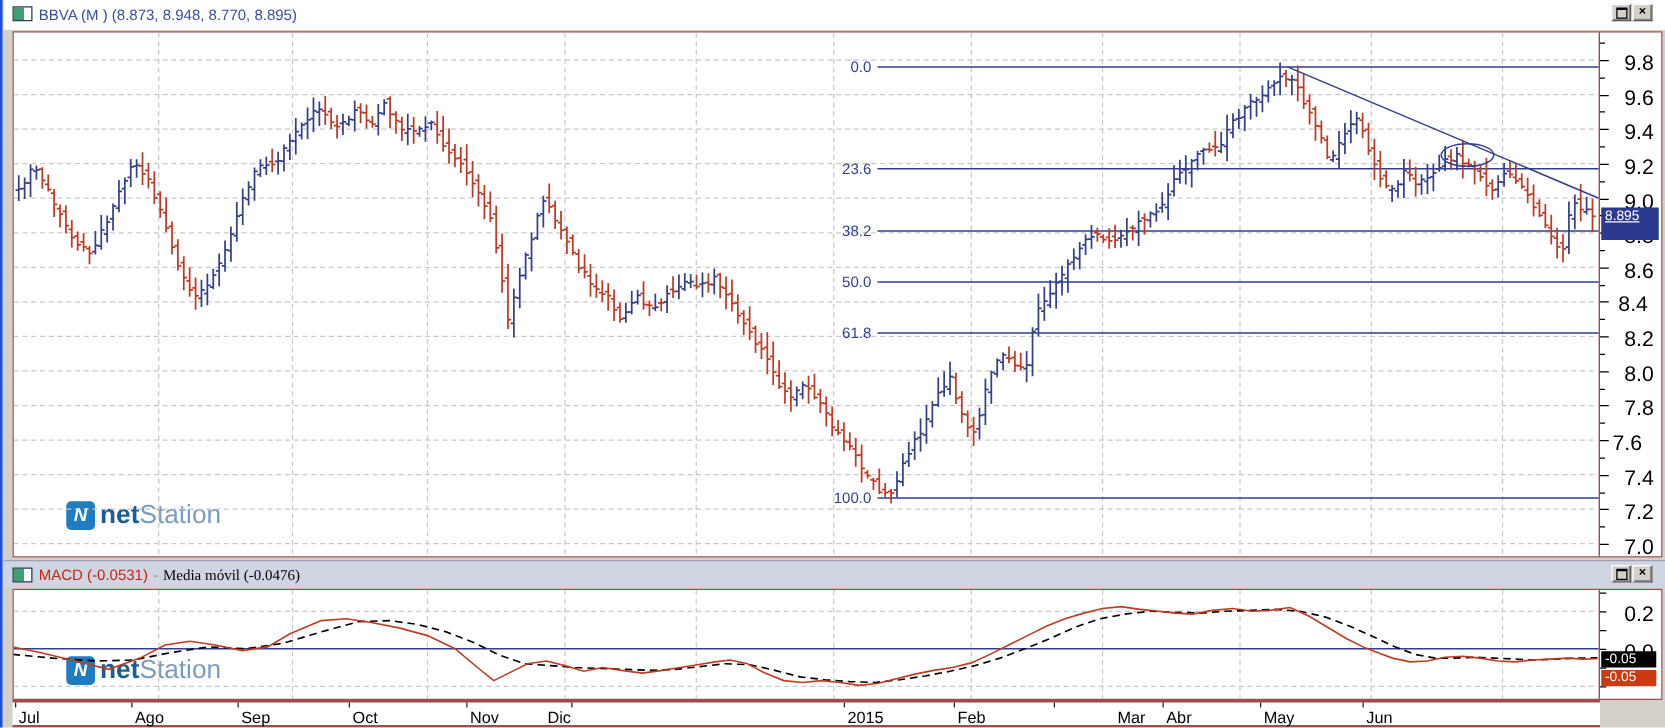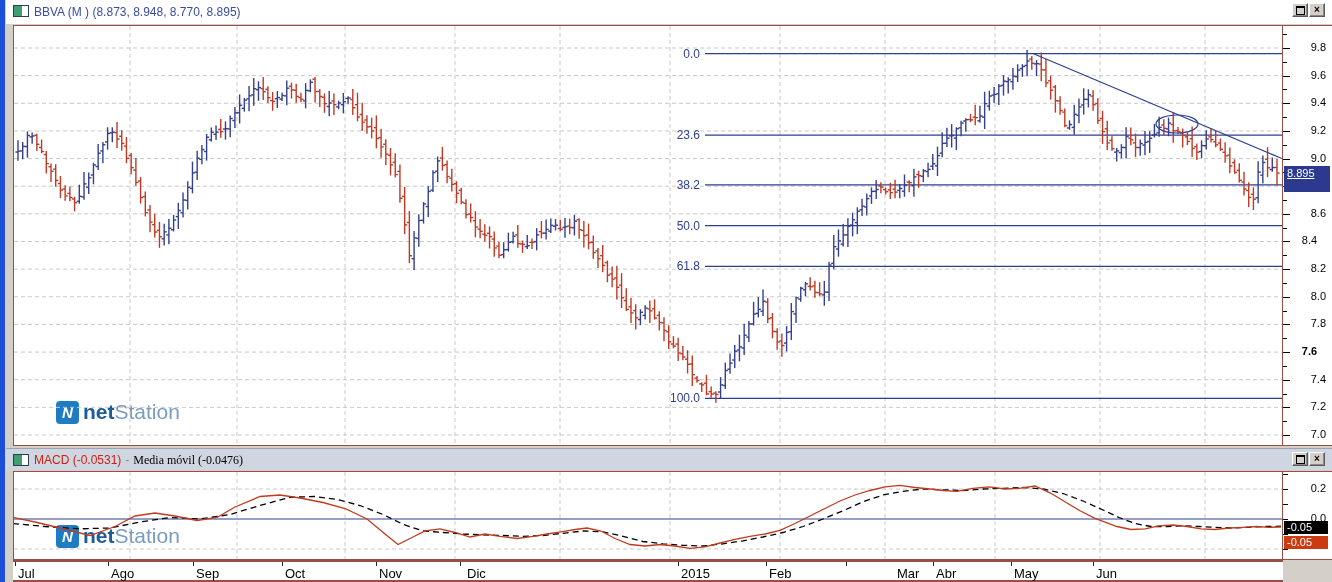--- a/index.html
+++ b/index.html
@@ -1,18 +1,18 @@
 <!DOCTYPE html>
 <html><head>
 <meta charset="utf-8">
 <style>
   html,body{margin:0;padding:0;}
   body{font-family:"Liberation Sans", sans-serif;}
   .window{position:relative;width:1332px;height:582px;background:#d4d0c8;overflow:hidden;
-          border-left:5px solid #1d4ed8;box-sizing:border-box;}
+          border-left:2px solid #1d4ed8;box-sizing:border-box;}
   .abs{position:absolute;}
   
   .p1-titlebar{left:1px;top:0;width:1331px;height:24px;background:#ffffff;}
   .chart-icon{left:7px;top:5px;width:16px;height:12px;border:1px solid #2c3e50;
               background:linear-gradient(to right,#3f9e72 0 58%,#ffffff 58%);box-sizing:border-box;}
   .p1-title{left:28px;top:5px;font-size:12px;color:#3b4da0;white-space:nowrap;}
   .winbtn{width:16px;height:14px;background:#d4d0c8;border:1px solid;border-color:#fff #5a5a5a #5a5a5a #fff;
           box-shadow:inset -1px -1px 0 #8a8a8a;font-size:10px;line-height:12px;text-align:center;
           color:#000;cursor:pointer;box-sizing:border-box;}
   .maxglyph{display:inline-block;width:7px;height:6px;border:1px solid #000;border-top:2px solid #000;margin-top:2px;}
@@ -21,21 +21,21 @@
   .p1-plot{left:8px;top:25px;width:1270px;height:421px;background:#fff;border:1px solid #9b4d47;box-sizing:border-box;}
   .p1-axis{left:1277px;top:25px;width:51px;height:421px;background:#fff;border:1px solid #9b4d47;box-sizing:border-box;}
   .p2-titlebar{left:1px;top:448px;width:1331px;height:22px;background:#cfd6e2;border-top:1px solid #9aa4b4;box-sizing:border-box;}
   .p2-title{left:28px;top:4px;font-size:12px;white-space:nowrap;}
   .macd-red{color:#cc2211;}
   .macd-sep{color:#8a8a8a;padding:0 4px;}
   .macd-black{color:#000000;font-family:Liberation Serif, serif;}
   .p2-plot{left:8px;top:471px;width:1270px;height:89px;background:#fff;border:1px solid #9b4d47;box-sizing:border-box;}
   .p2-axis{left:1277px;top:471px;width:51px;height:89px;background:#fff;border:1px solid #9b4d47;box-sizing:border-box;}
   .time-axis{left:8px;top:560px;width:1270px;height:22px;background:#fff;border-top:2px solid #9b4d47;border-bottom:2px solid #9b4d47;box-sizing:border-box;}
-  .tick-label{position:absolute;font-size:11px;color:#000;white-space:nowrap;}
+  .tick-label{position:absolute;font-size:17px;color:#000;white-space:nowrap;}
   .axis-tick{position:absolute;background:#000;}
   .price-tag{position:absolute;left:1px;width:46px;height:26px;background:#2b3a8e;color:#fff;
              font-size:11px;line-height:14px;padding-left:3px;box-sizing:border-box;text-decoration:underline;}
   .macd-tag{position:absolute;left:1px;width:44px;height:13px;color:#fff;font-size:11px;line-height:13px;padding-left:3px;box-sizing:border-box;}
   .macd-tag.black{background:#000;}
   .macd-tag.red{background:#cc3a11;}
   
   .watermark{position:absolute;display:flex;align-items:center;z-index:1;}
   .wm-icon{width:23px;height:23px;background:#1e7dc2;border-radius:4px;color:#fff;font-weight:bold;
            font-style:italic;font-size:15px;display:flex;align-items:center;justify-content:center;}
@@ -1473,21 +1473,21 @@
       <div class="tick-label" style="left:10px;top:181px;width:33px;text-align:right;">8.6</div>
       <div class="axis-tick" style="left:0;top:215px;width:7px;height:1px;"></div>
       <div class="tick-label" style="left:10px;top:208px;width:33px;text-align:center;">8.4</div>
       <div class="axis-tick" style="left:0;top:243px;width:7px;height:1px;"></div>
       <div class="tick-label" style="left:10px;top:236px;width:33px;text-align:right;">8.2</div>
       <div class="axis-tick" style="left:0;top:271px;width:7px;height:1px;"></div>
       <div class="tick-label" style="left:10px;top:264px;width:33px;text-align:right;">8.0</div>
       <div class="axis-tick" style="left:0;top:298px;width:7px;height:1px;"></div>
       <div class="tick-label" style="left:10px;top:291px;width:33px;text-align:right;">7.8</div>
       <div class="axis-tick" style="left:0;top:326px;width:7px;height:1px;"></div>
-      <div class="tick-label" style="left:10px;top:319px;width:33px;text-align:center;font-weight:bold;">7.6</div>
+      <div class="tick-label" style="left:10px;top:319px;width:33px;text-align:left;">7.6</div>
       <div class="axis-tick" style="left:0;top:354px;width:7px;height:1px;"></div>
       <div class="tick-label" style="left:10px;top:347px;width:33px;text-align:right;">7.4</div>
       <div class="axis-tick" style="left:0;top:381px;width:7px;height:1px;"></div>
       <div class="tick-label" style="left:10px;top:374px;width:33px;text-align:right;">7.2</div>
       <div class="axis-tick" style="left:0;top:409px;width:7px;height:1px;"></div>
       <div class="tick-label" style="left:10px;top:402px;width:33px;text-align:right;">7.0</div>
       <div class="axis-tick" style="left:0;top:8px;width:4px;height:1px;"></div>
       <div class="axis-tick" style="left:0;top:36px;width:4px;height:1px;"></div>
       <div class="axis-tick" style="left:0;top:63px;width:4px;height:1px;"></div>
       <div class="axis-tick" style="left:0;top:91px;width:4px;height:1px;"></div>
@@ -1560,21 +1560,21 @@
       <div class="month-label" style="left: 5px;">Jul</div>
       <div class="month-tick" style="left: 95px;"></div>
       <div class="month-label" style="left: 98px;">Ago</div>
       <div class="month-tick" style="left: 180px;"></div>
       <div class="month-label" style="left: 183px;">Sep</div>
       <div class="month-tick" style="left: 269px;"></div>
       <div class="month-label" style="left: 272px;">Oct</div>
       <div class="month-tick" style="left: 363px;"></div>
       <div class="month-label" style="left: 366px;">Nov</div>
       <div class="month-tick" style="left: 447px;"></div>
-      <div class="month-label" style="left: 454px;">Dic</div>
+      <div class="month-label" style="left: 428px;">Dic</div>
       <div class="month-tick" style="left: 665px;"></div>
       <div class="month-label" style="left: 668px;">2015</div>
       <div class="month-tick" style="left: 753px;"></div>
       <div class="month-label" style="left: 756px;">Feb</div>
       <div class="month-tick" style="left: 833px;"></div>
       <div class="month-label" style="left: 836px; margin-left: 48px;">Mar</div>
       <div class="month-tick" style="left: 920px;"></div>
       <div class="month-label" style="left: 923px;">Abr</div>
       <div class="month-tick" style="left: 998px;"></div>
       <div class="month-label" style="left: 1001px;">May</div>

